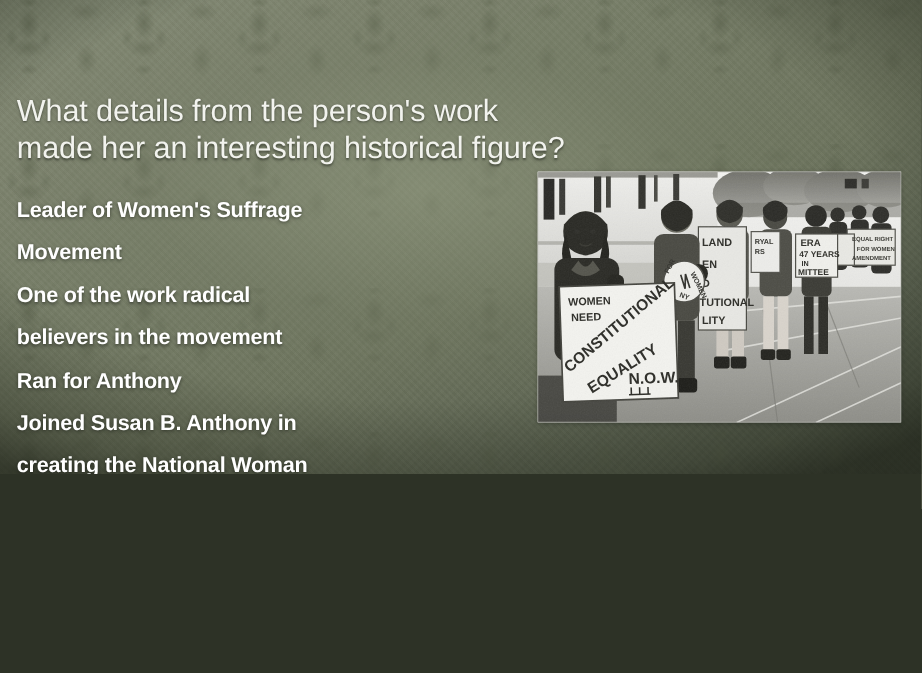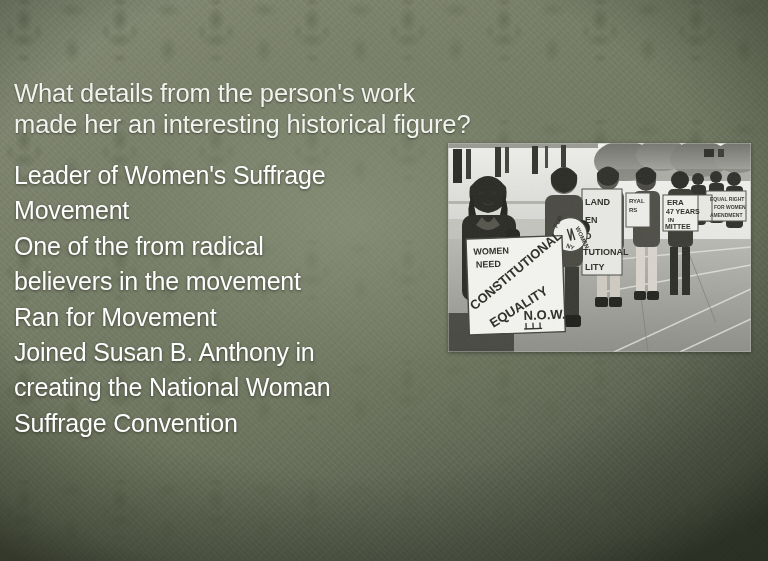--- a/index.html
+++ b/index.html
@@ -8,21 +8,21 @@
     padding: 0;
     background: #2d3226;
   }
   body {
     font-family: "Liberation Sans", sans-serif;
   }
 
   #slide {
     position: relative;
     width: 768px;
-    height: 561px;
+    height: 395px;
     overflow: hidden;
     background-color: #767d68;
     
     background-image:
       
       radial-gradient(ellipse 78% 72% at 46% 40%,
           rgba(150,158,132,0.50) 0%,
           rgba(120,128,104,0.28) 38%,
           rgba(56,62,44,0.00) 62%,
           rgba(40,45,32,0.45) 88%,
@@ -66,23 +66,23 @@
     text-shadow: 0 1px 2px rgba(20,24,16,0.55);
     white-space: pre-line;
   }
 
   .bullets {
     position: absolute;
     left: 14px;
     top: 158px;
     width: 452px;
     color: #ffffff;
-    font-size: 25px;
+    font-size: 18px;
     line-height: 35.4px;
-    font-weight: normal;
+    font-weight: bold;
     letter-spacing: -0.2px;
     text-shadow: 0 1px 3px rgba(20,24,16,0.6);
   }
   .bullet-line {
     display: block;
     white-space: pre-line;
   }
 
   .photo {
     position: absolute;
@@ -100,23 +100,23 @@
 <body>
 
 <div id="slide">
 
   <div class="question">What details from the person's work
 made her an interesting historical figure?</div>
 
   <div class="bullets">
     <span class="bullet-line">Leader of Women's Suffrage
 Movement</span>
-    <span class="bullet-line">One of the from radical
+    <span class="bullet-line">One of the work radical
 believers in the movement</span>
-    <span class="bullet-line">Ran for Movement</span>
+    <span class="bullet-line">Ran for Anthony</span>
     <span class="bullet-line">Joined Susan B. Anthony in
 creating the National Woman
 Suffrage Convention</span>
   </div>
 
   <div class="photo">
     <svg viewBox="0 0 303 209" preserveAspectRatio="none">
       <defs>
         <linearGradient id="gSky" x1="0" y1="0" x2="0" y2="1">
           <stop offset="0" stop-color="#f4f4f2"></stop>

